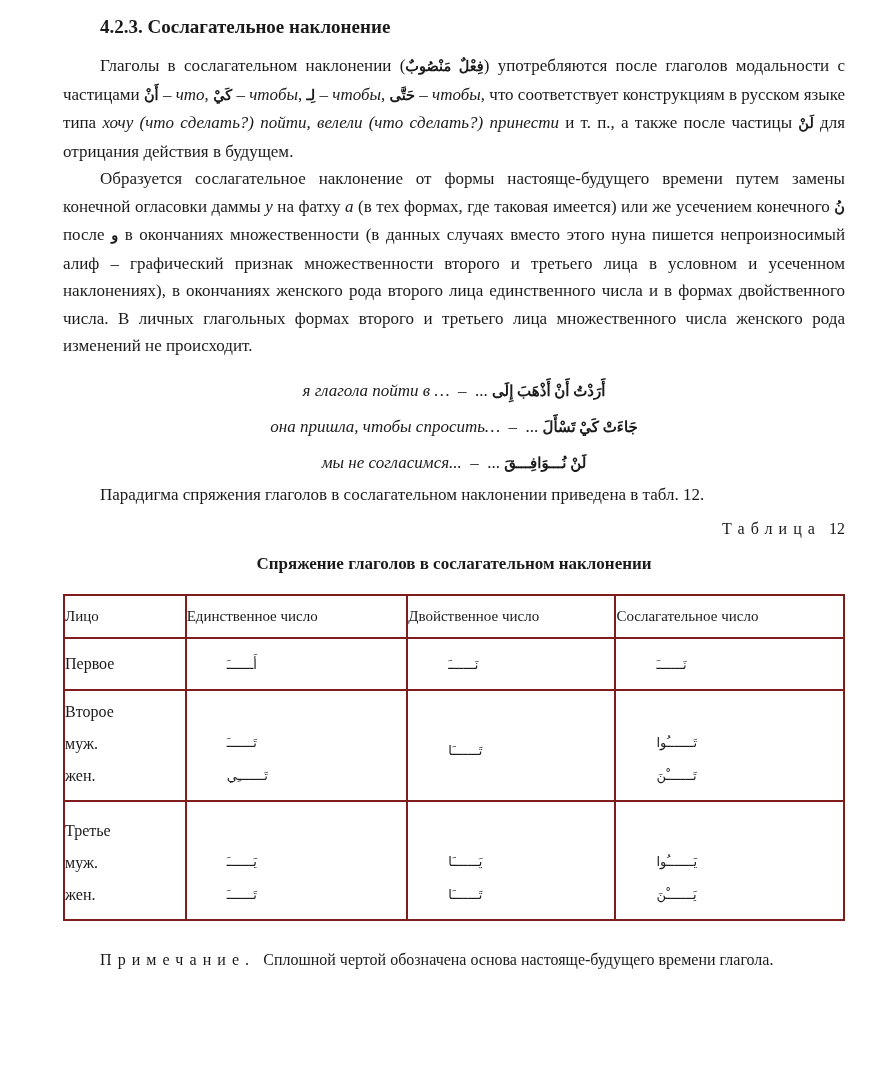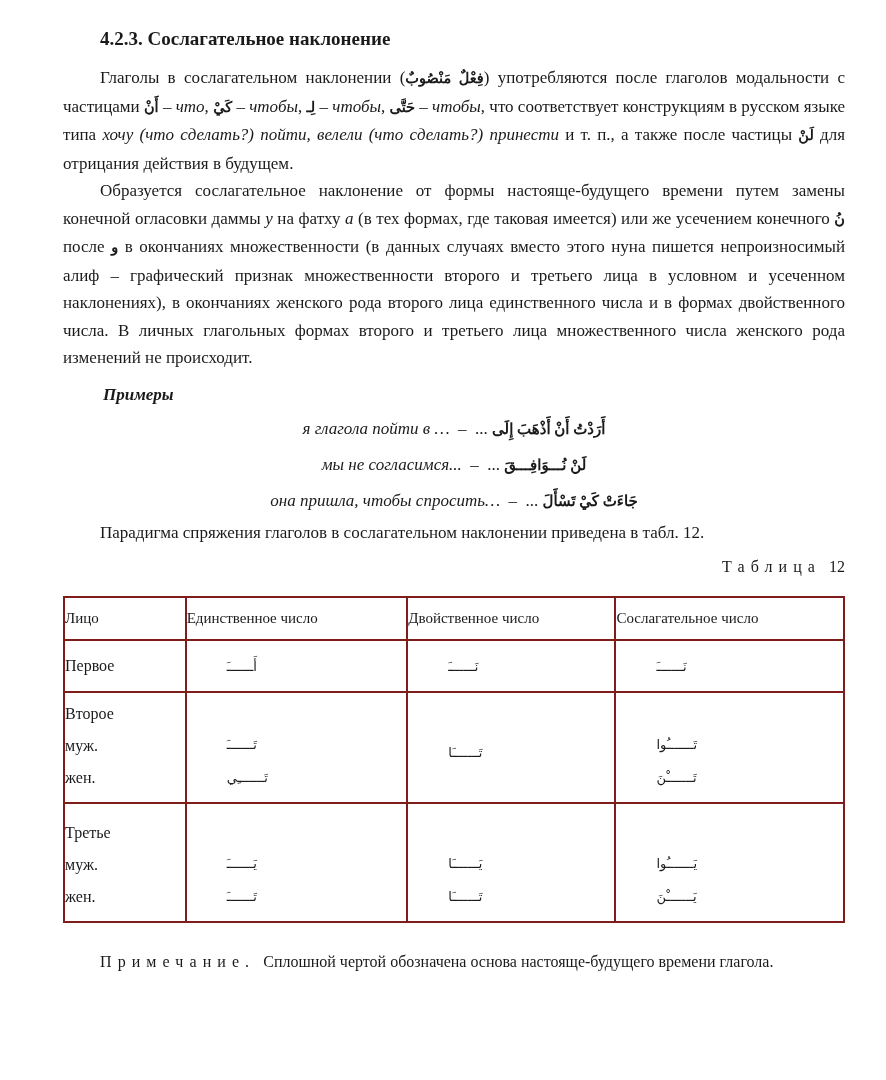--- a/index.html
+++ b/index.html
@@ -1,19 +1,19 @@
 <!DOCTYPE html>
 <html><head>
 <meta charset="utf-8">
 <style>
   html,body{margin:0;padding:0;background:#fff;}
   body{width:886px;height:1080px;overflow:hidden;color:#1a1a1a;
        font-family:"Liberation Serif",serif;}
   .page{padding:8px 41px 0 63px;width:782px;}
-  .title{font-size:19px;font-weight:bold;margin:20px 0 14px 0;padding-left:37px;}
+  .title{font-size:19px;font-weight:bold;margin:8px 0 14px 0;padding-left:37px;}
   p.body{font-size:17px;line-height:27.5px;text-align:justify;text-indent:37px;margin:0;}
   .it{font-style:italic;}
   .lsp{letter-spacing:0.38em;}
   .ar{font-family:Liberation Serif, serif;font-size:14.5px;font-weight:bold;}
   .examples{margin-top:13px;}
   .ex-head{font-size:17px;font-weight:bold;font-style:italic;padding-left:40px;margin-bottom:6px;}
   .ex-line{text-align:center;font-size:17px;line-height:35px;}
   .ex-line .ru{font-style:italic;}
   .ex-line .ar{font-size:15px;}
   .para-after{margin-top:20px;}
@@ -36,31 +36,31 @@
 <body>
 
 <div class="page">
 
   <div class="title">4.2.3. Сослагательное наклонение</div>
 
   <p class="body"><span>Глаголы в сослагательном наклонении (</span><span class="ar" dir="rtl">فِعْلٌ مَنْصُوبٌ</span><span>) употребляются после глаголов модальности с частицами </span><span class="ar" dir="rtl">أَنْ</span><span> – </span><span class="it">что</span><span>, </span><span class="ar" dir="rtl">كَيْ</span><span> – </span><span class="it">чтобы</span><span>, </span><span class="ar" dir="rtl">لِـ</span><span> – </span><span class="it">чтобы</span><span>, </span><span class="ar" dir="rtl">حَتَّى</span><span> – </span><span class="it">чтобы</span><span>, что соответствует конструкциям в русском языке типа </span><span class="it">хочу (что сделать?) пойти, велели (что сделать?) принести</span><span> и т. п., а также после частицы </span><span class="ar" dir="rtl">لَنْ</span><span> для отрицания действия в будущем.</span></p>
   <p class="body"><span>Образуется сослагательное наклонение от формы настояще-будущего времени путем замены конечной огласовки даммы </span><span class="it">у</span><span> на фатху </span><span class="it">а</span><span> (в тех формах, где таковая имеется) или же усечением конечного </span><span class="ar" dir="rtl">نُ</span><span> после </span><span class="ar" dir="rtl">و</span><span> в окончаниях множественности (в данных случаях вместо этого нуна пишется непроизносимый алиф – графический признак множественности второго и третьего лица в условном и усеченном наклонениях), в окончаниях женского рода второго лица единственного числа и в формах двойственного числа. В личных глагольных формах второго и третьего лица множественного числа женского рода изменений не происходит.</span></p>
 
   <div class="examples">
-    <div class="ex-head">Примеры</div>
     <div id="ex-lines">
         <div class="ex-line"><span class="ru">я глагола пойти в …</span><span>&nbsp; – &nbsp;... </span><span class="ar" dir="rtl">أَرَدْتُ أَنْ أَذْهَبَ إِلَى</span></div>
+        <div class="ex-line"><span class="ru">она пришла, чтобы спросить…</span><span>&nbsp; – &nbsp;... </span><span class="ar" dir="rtl">جَاءَتْ كَيْ تَسْأَلَ</span></div>
         <div class="ex-line"><span class="ru">мы не согласимся...</span><span>&nbsp; – &nbsp;... </span><span class="ar" dir="rtl">لَنْ نُـــوَافِـــقَ</span></div>
-        <div class="ex-line"><span class="ru">она пришла, чтобы спросить…</span><span>&nbsp; – &nbsp;... </span><span class="ar" dir="rtl">جَاءَتْ كَيْ تَسْأَلَ</span></div>
       </div>
   </div>
 
   <p class="body para-after"><span>Парадигма спряжения глаголов в сослагательном наклонении приведена в табл. 12.</span></p>
 
   <div class="tbl-label"><span class="lsp">Таблица</span><span>&nbsp;&nbsp;12</span></div>
+  <div class="tbl-caption">Спряжение глаголов в сослагательном наклонении</div>
 
   <table>
     <colgroup>
       <col class="c1">
         <col class="c2">
         <col class="c3">
         <col class="c4">
     </colgroup>
     <thead>
         <tr id="t-head">

